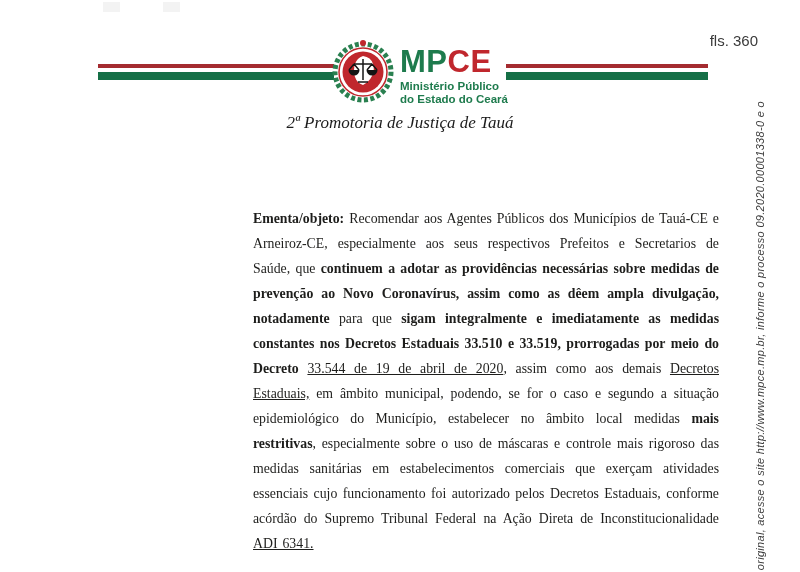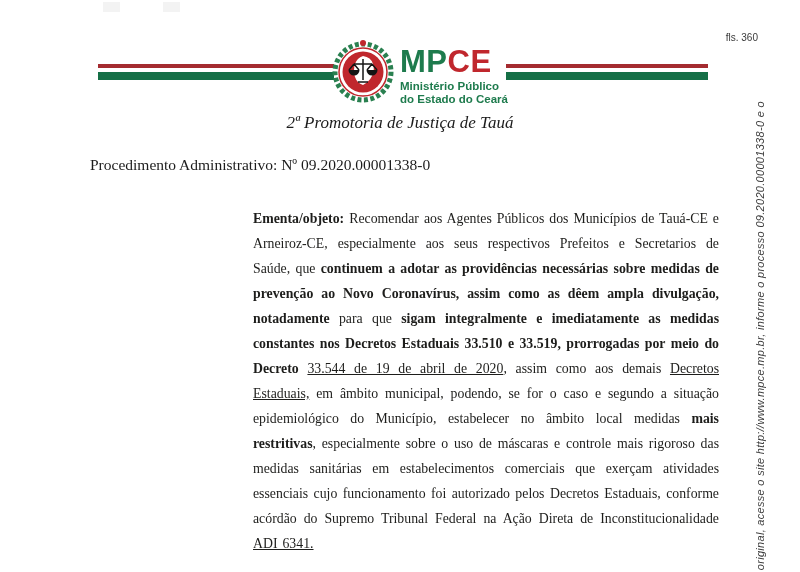--- a/index.html
+++ b/index.html
@@ -11,21 +11,21 @@
   .u{text-decoration:underline;}
 
   
   .artifact{position:absolute; top:2px; width:17px; height:10px; background:#f3f3f3;}
   .artifact.a1{left:103px;}
   .artifact.a2{left:163px;}
 
   
   .folio{
     position:absolute; top:32px; right:42px;
-    font-family:"Liberation Sans", sans-serif; font-size:10px; color:#3a3a3a;text-align:center;
+    font-family:"Liberation Sans", sans-serif; font-size:15px; color:#3a3a3a;text-align:center;
   }
 
   
   .bar{position:absolute;}
   .bar.red{top:64px; height:4px; background:var(--bar-red,#a42b30);}
   .bar.green{top:72px; height:8px; background:var(--bar-green,#156f46);}
   .bar.left{left:98px; width:236px;}
   .bar.right{left:506px; width:202px;}
 
   .emblem{position:absolute; left:332px; top:36px; width:64px; height:70px;}
@@ -101,21 +101,20 @@
   <div class="wordmark">
     <div class="acronym"><span class="mp">MP</span><span class="ce">CE</span></div>
     <div class="orgname">
       <div>Ministério Público</div>
       <div>do Estado do Ceará</div>
     </div>
   </div>
 
   <div class="promotoria">2ª Promotoria de Justiça de Tauá</div>
 
-  <div class="procedure">Procedimento Administrativo: Nº 09.2020.00001338-0</div>
 
   <div class="doc">
     <p class="doc-body"><span class="b">Ementa/objeto: </span><span>Recomendar aos Agentes Públicos dos Municípios de Tauá-CE e Arneiroz-CE, especialmente aos seus respectivos Prefeitos e Secretarios de Saúde, que </span><span class="b">continuem a adotar as providências necessárias sobre medidas de prevenção ao Novo Coronavírus, assim como as dêem ampla divulgação, notadamente </span><span>para que </span><span class="b">sigam integralmente e imediatamente as medidas constantes nos Decretos Estaduais 33.510 e 33.519, prorrogadas por meio do Decreto </span><span class="u">33.544 de 19 de abril de 2020</span><span>, assim como aos demais </span><span class="u">Decretos Estaduais,</span><span> em âmbito municipal, podendo, se for o caso e segundo a situação epidemiológico do Município, estabelecer no âmbito local medidas </span><span class="b">mais restritivas</span><span>, especialmente sobre o uso de máscaras e controle mais rigoroso das medidas sanitárias em estabelecimentos comerciais que exerçam atividades essenciais cujo funcionamento foi autorizado pelos Decretos Estaduais, conforme acórdão do Supremo Tribunal Federal na Ação Direta de Inconstitucionalidade </span><span class="u">ADI 6341.</span></p>
   </div>
 
   <div class="side-watermark">o original, acesse o site http://www.mpce.mp.br, informe o processo 09.2020.00001338-0 e o</div>
 
 </div>
 
 </body></html>

